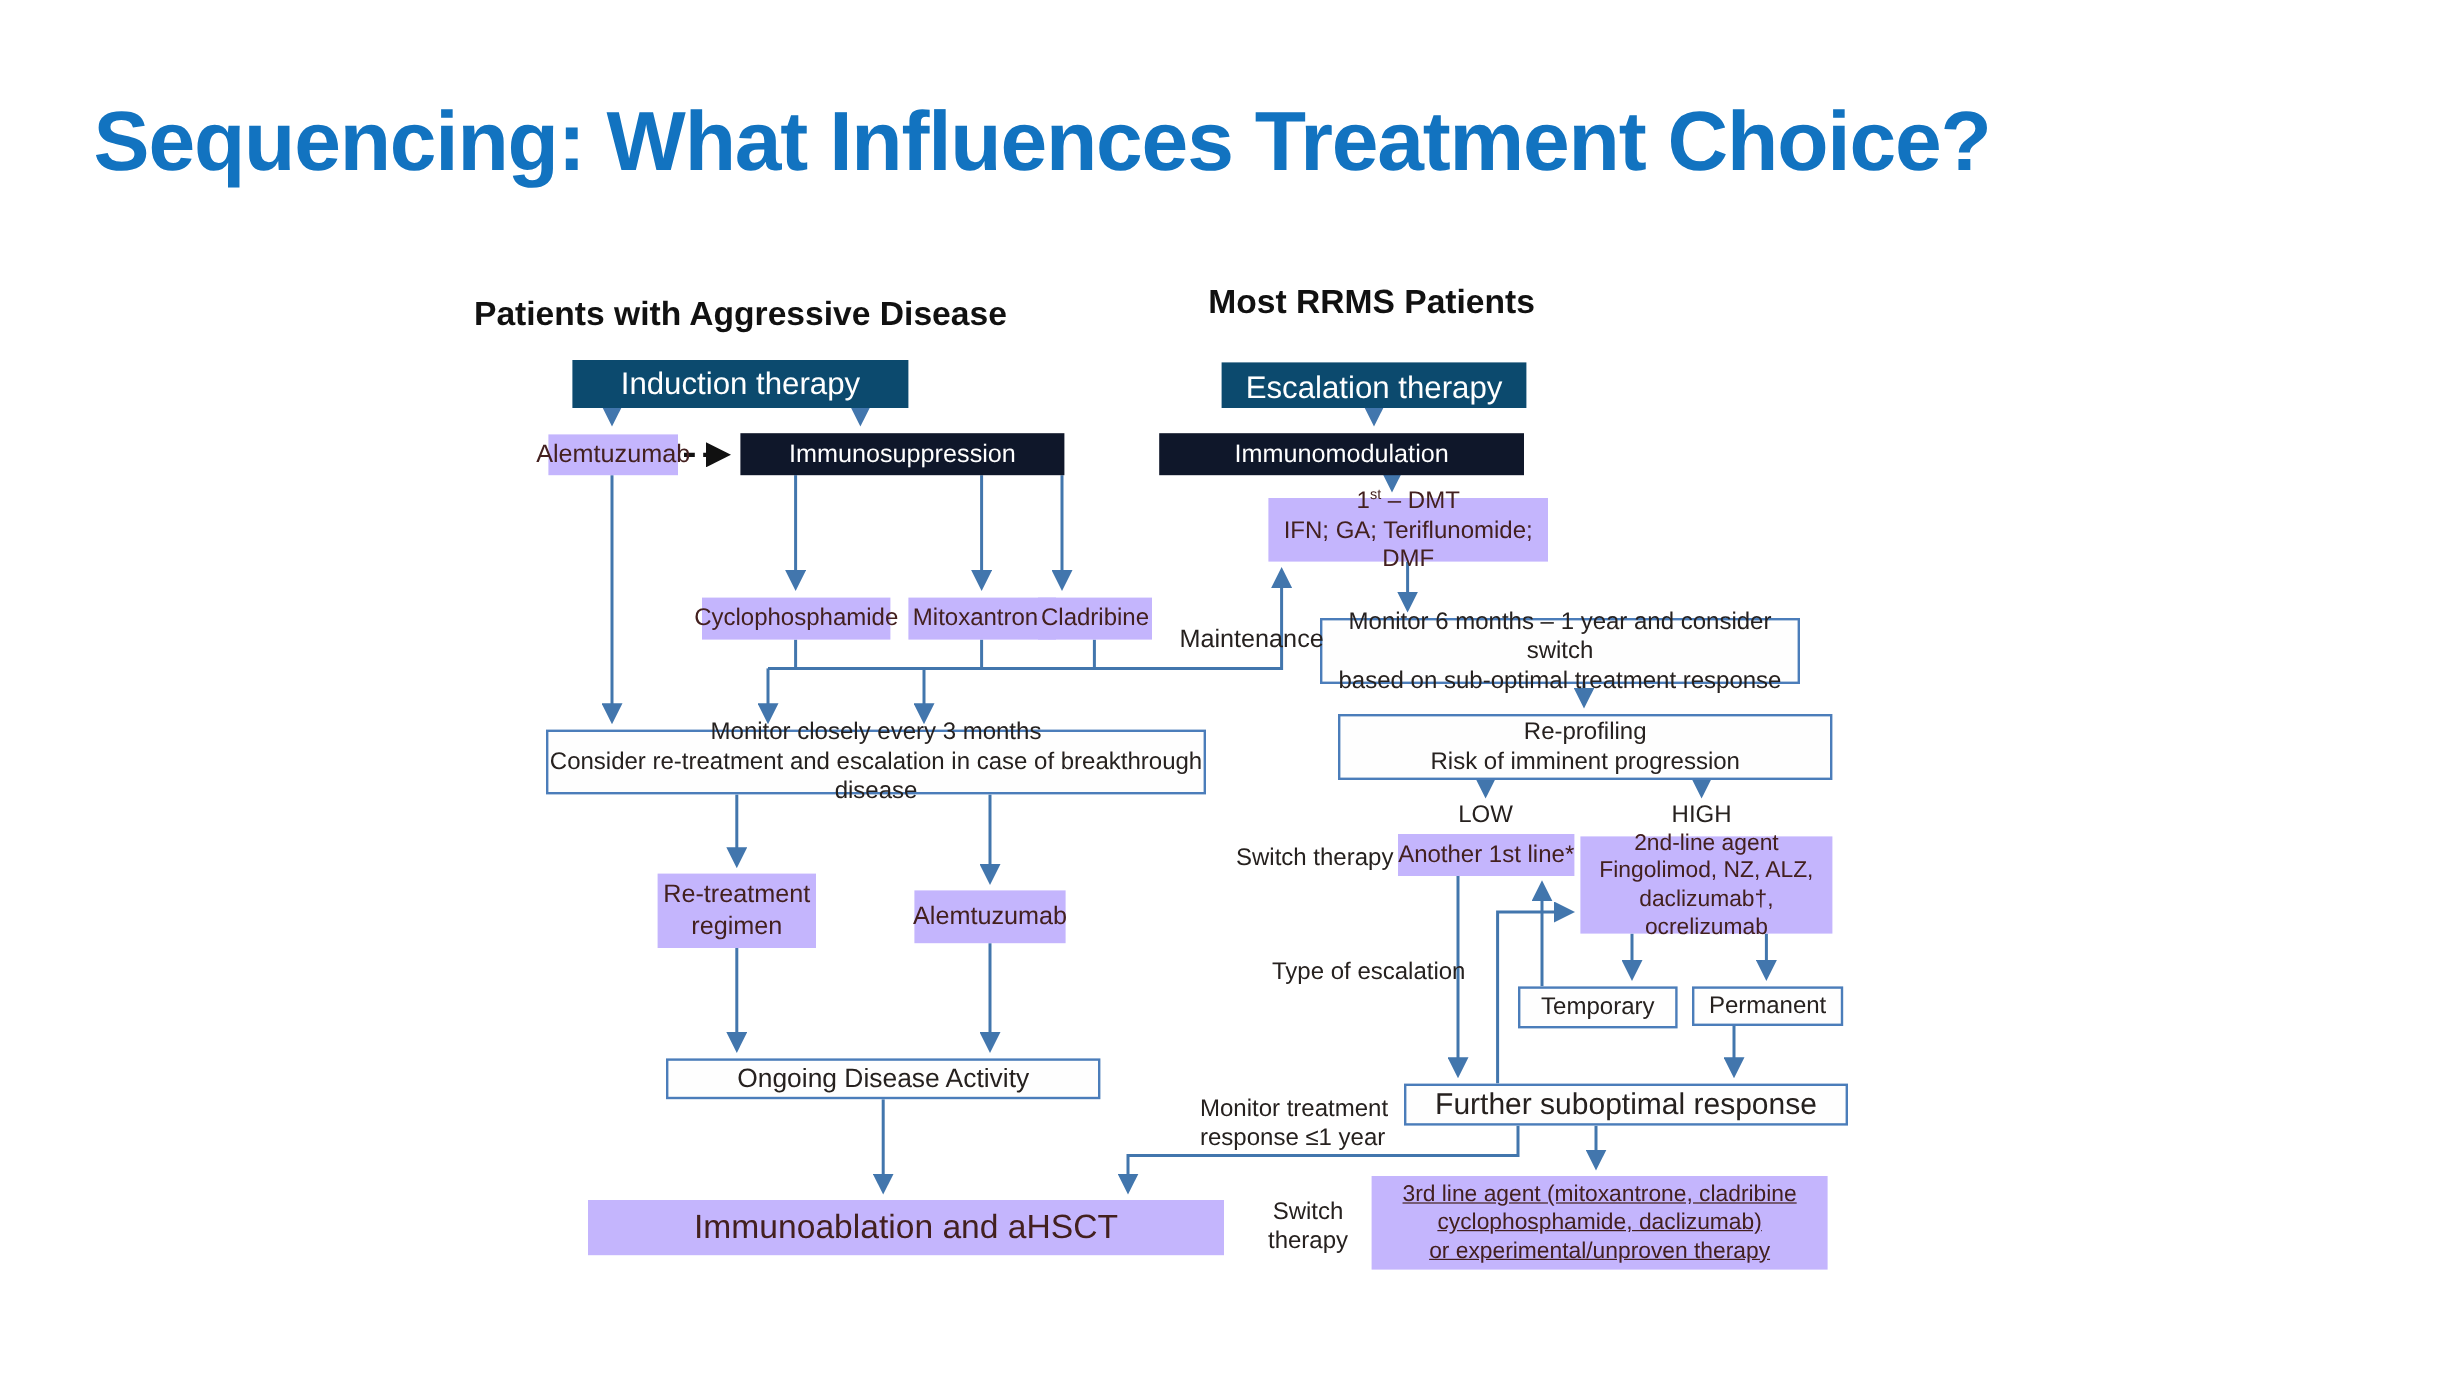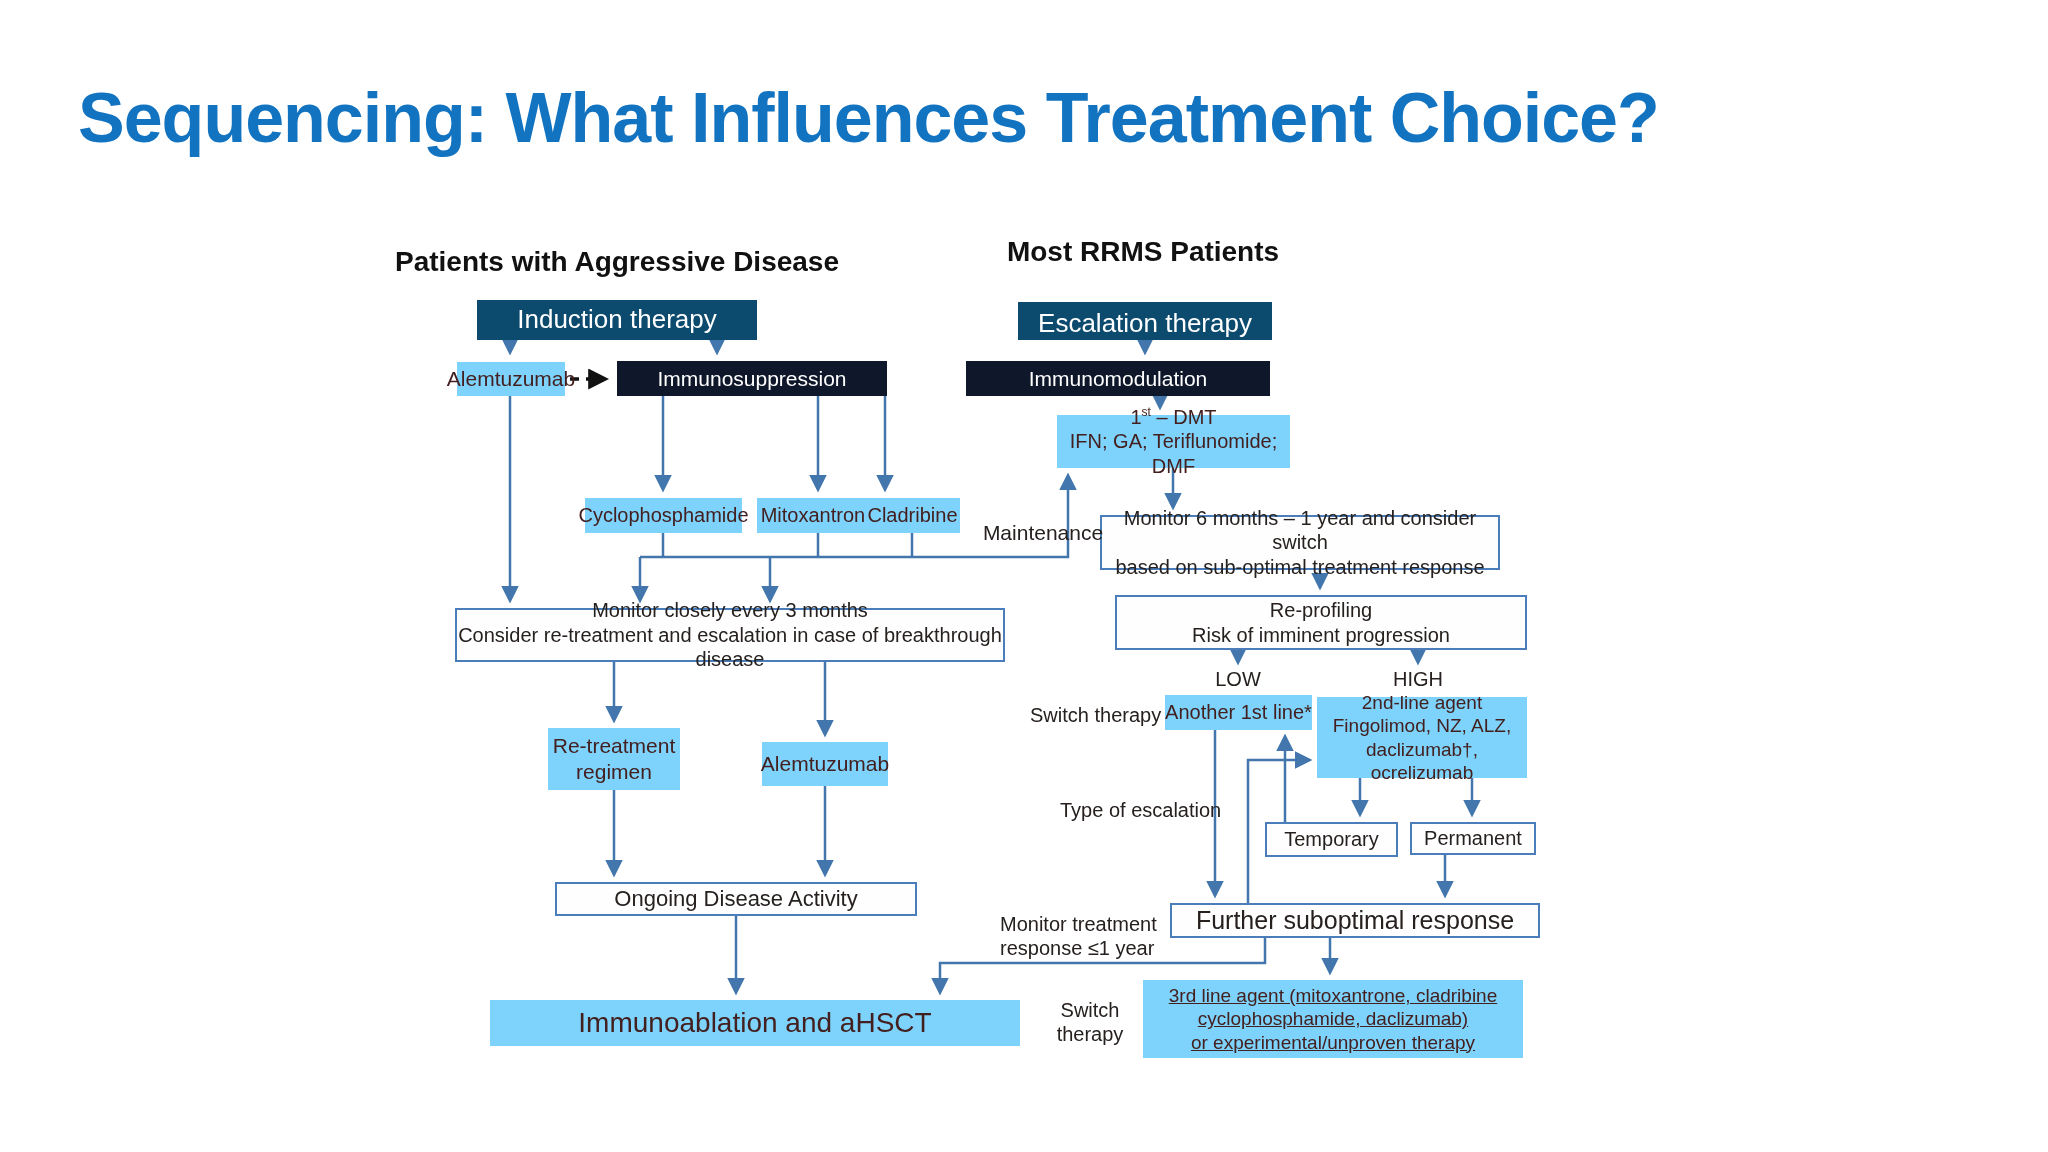--- a/index.html
+++ b/index.html
@@ -6,21 +6,21 @@
   body{width:2048px;height:1152px;position:relative;overflow:hidden;
        font-family:"Liberation Sans","DejaVu Sans",sans-serif;color:#26211f;}
   #stage{position:absolute;inset:0;}
   .title{position:absolute;left:78px;top:78px;width:1720px;
          font-size:70px;font-weight:600;letter-spacing:-1px;color:#1273c0;white-space:nowrap;}
   .colhdr{position:absolute;font-size:28px;font-weight:bold;color:#111111;text-align:center;white-space:nowrap;transform:translateX(-50%);}
   .box{position:absolute;display:flex;flex-direction:column;justify-content:center;align-items:center;
        text-align:center;line-height:1.22;box-sizing:border-box;}
   .black{background:#0c4a6e;color:#ffffff;}
   .red{background:#0f172a;color:#ffffff;}
-  .pink{background:#7dd3fc;color:#43201f;}
+  .pink{background:#c4b5fd;color:#43201f;}
   .white{background:#fefefe;border:2px solid #4b7dba;color:#26211f;}
   .lbl{position:absolute;color:#26211f;text-align:center;line-height:1.2;white-space:nowrap;}
   svg.wires{position:absolute;left:0;top:0;}
   sup{font-size:0.6em;}
 </style>
 </head>
 <body>
 
 <div id="stage">
 

